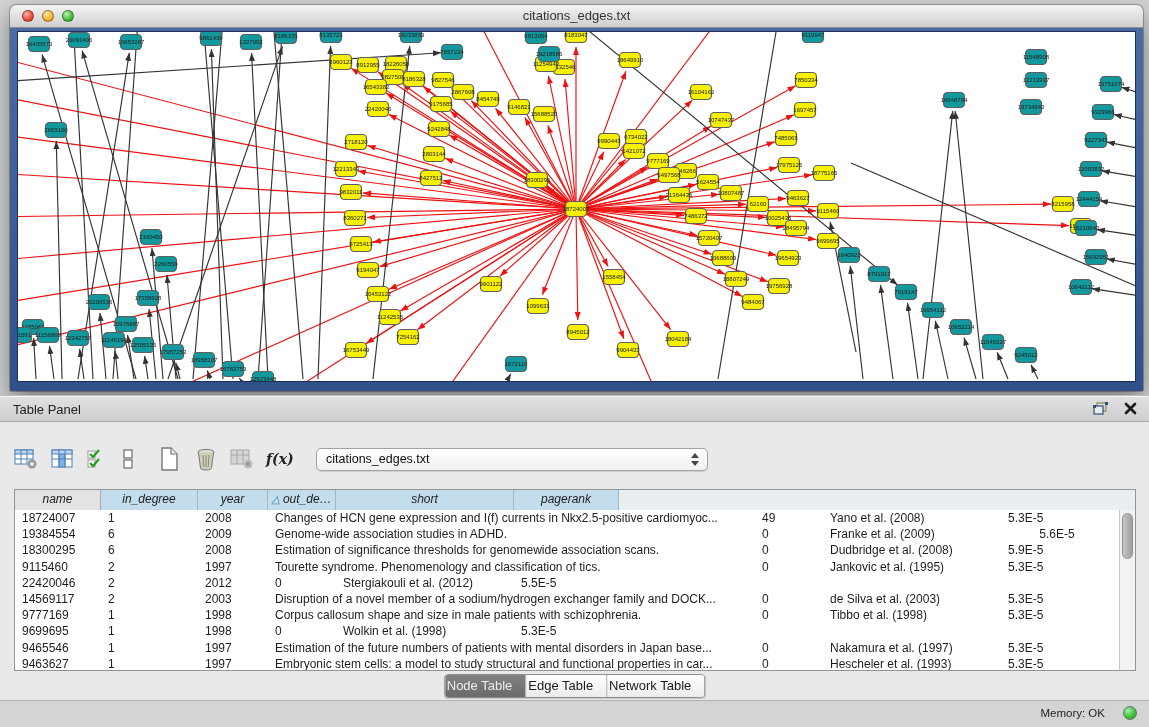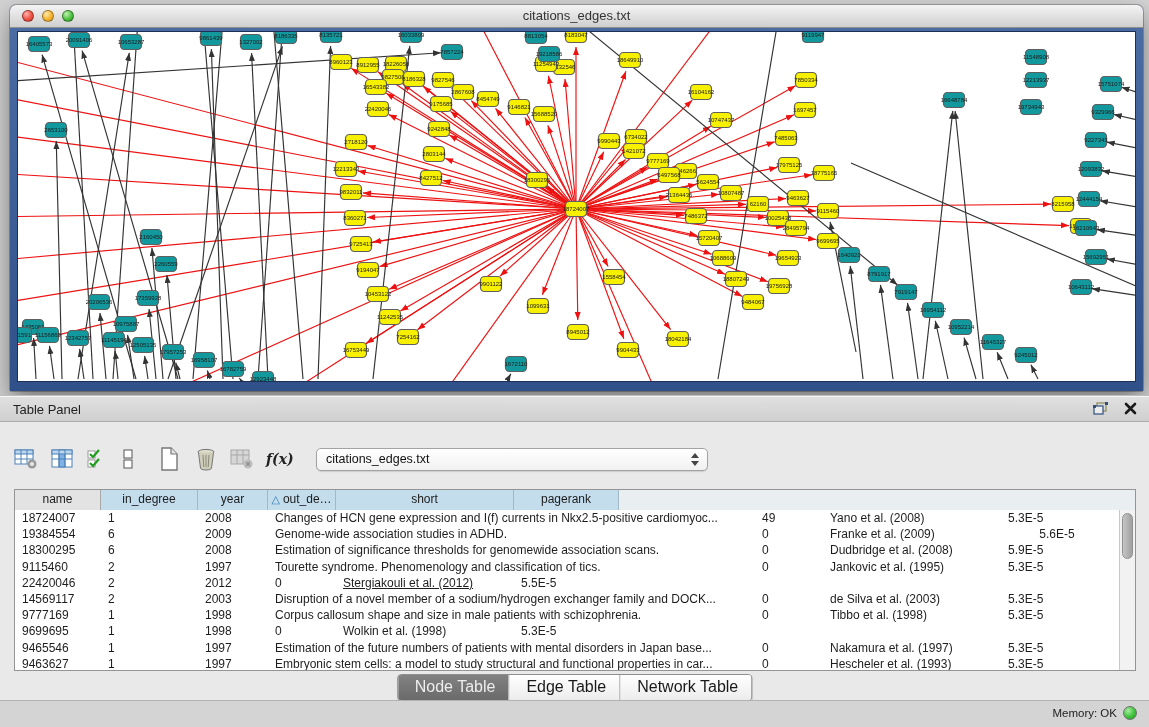--- a/index.html
+++ b/index.html
@@ -68,21 +68,21 @@
   .net-select .value{ font-size:12.5px; color:#111; line-height:21px; padding-left:9px; }
   .net-select .arrows{ position:absolute; right:8px; top:4px; }
   .net-select .arrows div{ width:0; height:0; border-left:4px solid transparent; border-right:4px solid transparent; }
   .net-select .up{ border-bottom:5px solid #444; margin-bottom:3px; }
   .net-select .down{ border-top:5px solid #444; }
 
   #data-table{
     position:absolute; left:14px; top:93px; width:1122px; height:182px;
     background:#fff; border:1px solid #949494; overflow:hidden;
   }
-  .thead{ display:flex; height:32px; border-bottom:2px solid #7f1d1d; }
+  .thead{ display:flex; height:32px; border-bottom:2px solid #7f1d1d;font-style:italic; }
   .th{
     font-size:12px; color:#1c1c1c; text-align:center; line-height:19px;
     background:#c3dded; border-right:1px solid #9fb9c6; overflow:hidden; white-space:nowrap; flex:0 0 auto;
   }
   .th.gray{ background:#e3e3e3; border-right:1px solid #a8a8a8; }
   .th .sort-tri{ color:#2f7bb0; margin-right:3px; font-size:11px; }
   .th.filler{ background:#e9eef1; border-right:none; flex:1 1 auto; }
   .tbody{ position:absolute; left:0; top:20px; right:16px; bottom:0; }
   .tr{ display:flex; height:16.2px; background:#fff; }
   .td{ font-size:12px; color:#1d1d1d; line-height:16px; padding-left:7px;
@@ -95,31 +95,31 @@
     position:absolute; left:2px; right:2px; top:3px; height:46px;
     border-radius:6px; background:linear-gradient(90deg,#c6c6c6,#9f9f9f);
     border:1px solid #909090;
   }
 
   .table-tabs{
     position:absolute; left:50%; transform:translateX(-50%); top:278px;
     display:inline-flex; border:1px solid #8d8d8d; border-radius:4px; overflow:hidden;
     box-shadow:0 1px 1px rgba(0,0,0,.15);
   }
-  .seg{ font-size:16px; padding:3px 13px 4px 17px; background:linear-gradient(#ffffff,#ececec);
+  .seg{ font-size:13px; padding:3px 13px 4px 2px; background:linear-gradient(#ffffff,#ececec);
         color:#1a1a1a; border-left:1px solid #b5b5b5; white-space:nowrap; }
   .seg:first-child{ border-left:none; }
   .seg.selected{ background:linear-gradient(#828282,#6a6a6a); color:#ededed; }
 
   
   #status-bar{
     position:absolute; left:0; top:700px; width:1149px; height:27px;
     background:#d4d4d4; border-top:1px solid #b2b2b2;
   }
-  .memory{ position:absolute; right:12px; top:5px; display:flex; align-items:center; gap:6px; }
+  .memory{ position:absolute; right:12px; top:5px; display:flex; align-items:center; gap:18px; }
   .memory .mem-label{ font-size:11.5px; color:#222; }
   .mem-dot{ width:14px; height:14px; border-radius:50%;
     background:radial-gradient(circle at 35% 30%, #a8eda0, #3dc23b 55%, #259a25);
     border:1px solid #6f6f6f; }
 </style>
 </head>
 <body>
 
 <div id="network-window">
   <div class="titlebar">
@@ -886,21 +886,21 @@
           <div class="td" style="width: 487px;">Tourette syndrome. Phenomenology and classification of tics.</div>
           <div class="td" style="width: 68px;">0</div>
           <div class="td" style="width: 178px;">Jankovic et al. (1995)</div>
           <div class="td" style="width: 105px;">5.3E-5</div>
         </div>
         <div class="tr">
           <div class="td" style="width: 86px;">22420046</div>
           <div class="td" style="width: 97px;">2</div>
           <div class="td" style="width: 70px;">2012</div>
           <div class="td" style="width: 68px;">0</div>
-          <div class="td" style="width: 178px; text-decoration: underline;">Stergiakouli et al. (2012)</div>
+          <div class="td" style="width: 178px;">Stergiakouli et al. (2012)</div>
           <div class="td" style="width: 105px;">5.5E-5</div>
         </div>
         <div class="tr">
           <div class="td" style="width: 86px;">14569117</div>
           <div class="td" style="width: 97px;">2</div>
           <div class="td" style="width: 70px;">2003</div>
           <div class="td" style="width: 487px;">Disruption of a novel member of a sodium/hydrogen exchanger family and DOCK...</div>
           <div class="td" style="width: 68px;">0</div>
           <div class="td" style="width: 178px;">de Silva et al. (2003)</div>
           <div class="td" style="width: 105px;">5.3E-5</div>

